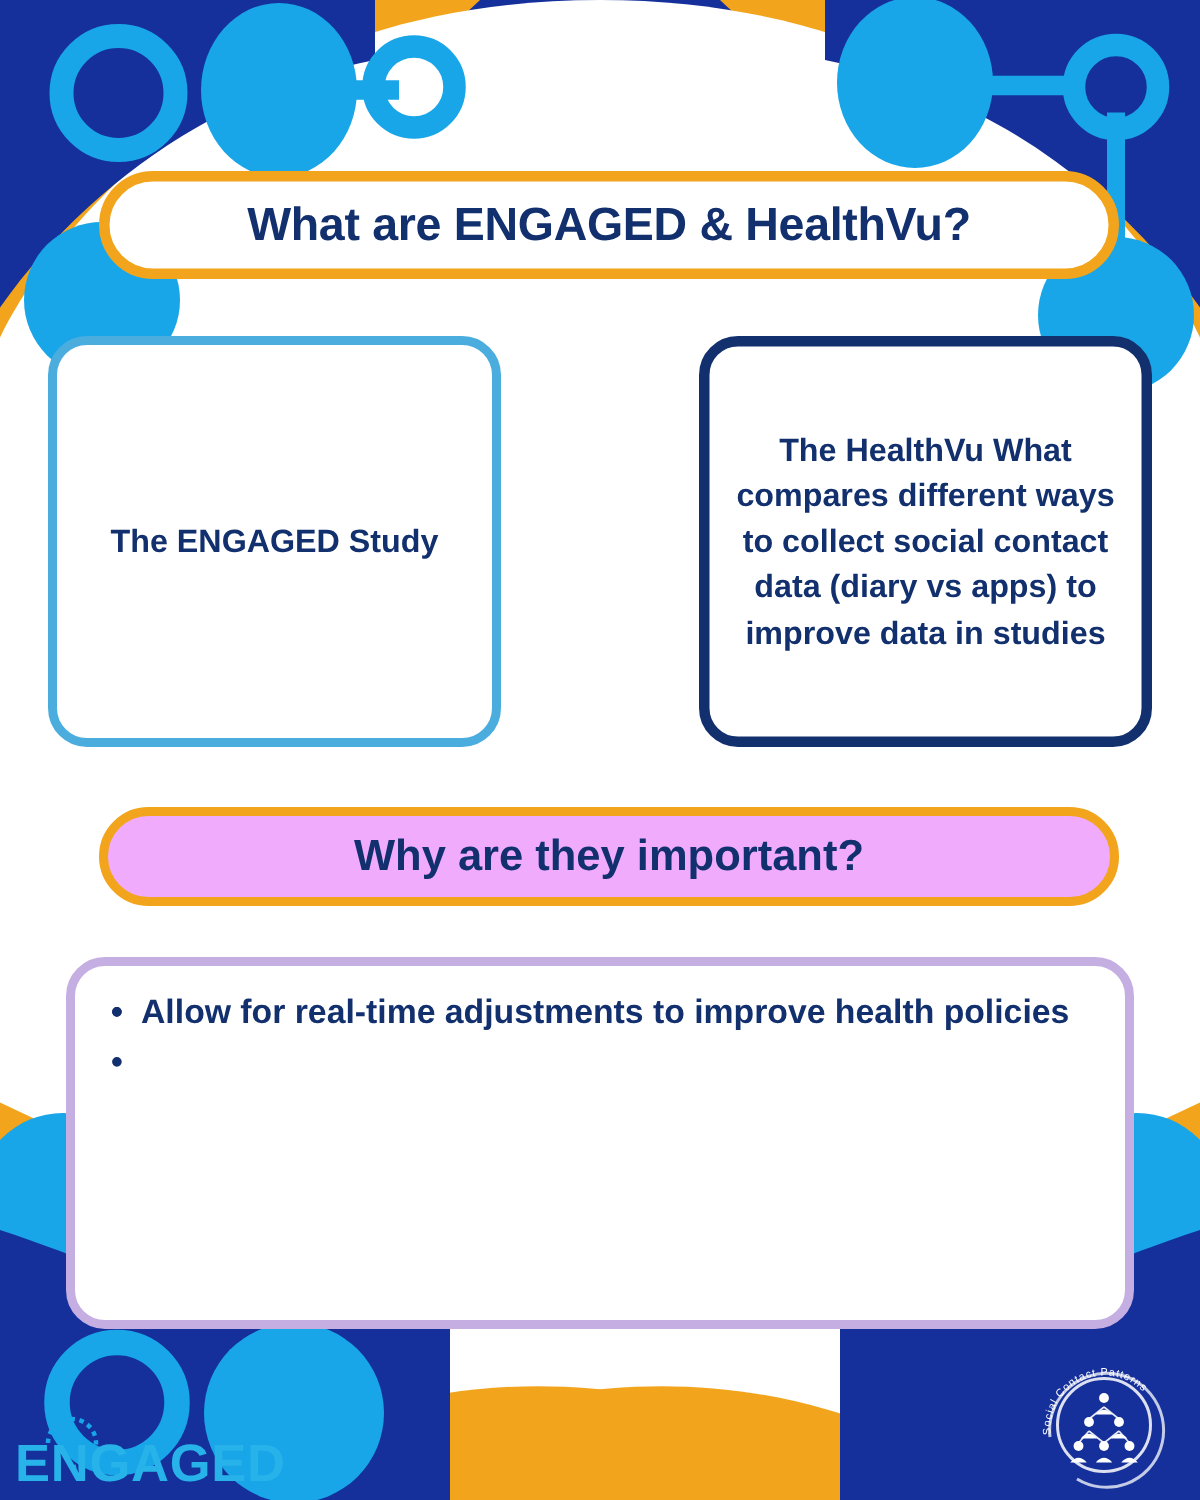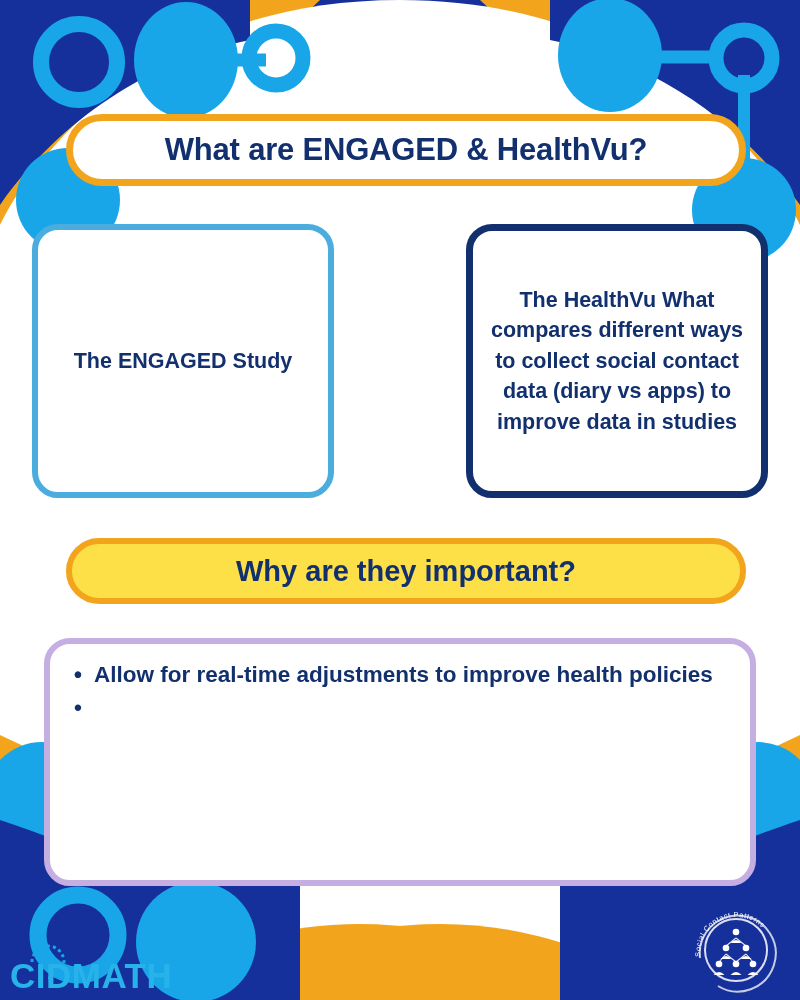--- a/index.html
+++ b/index.html
@@ -99,21 +99,21 @@
   }
 
   
   .why-pill {
     position: absolute;
     left: 66px;
     top: 538px;
     width: 680px;
     height: 66px;
     box-sizing: border-box;
-    background: #fde047;
+    background: #f0abfc;
     border: 6px solid #F2A51C;
     border-radius: 36px;
     display: flex;
     align-items: center;
     justify-content: center;
   }
   .why-pill .txt {
     color: #12306E;
     font-size: 29px;
     font-weight: bold;
@@ -276,21 +276,21 @@
         <li>
           <span class="dot">•</span>
         </li>
       </ul>
     </div>
 
     <div class="cidmath-logo">
       <svg width="190" height="100" viewBox="0 0 190 100">
         <path d="M 26,62 A 16,16 0 1 1 42,78" fill="none" stroke="#18A6E8" stroke-width="3" stroke-dasharray="3 3"></path>
       </svg>
-      <div class="cidmath-word">CIDMATH</div>
+      <div class="cidmath-word">ENGAGED</div>
     </div>
 
     <div class="scp-logo">
       <svg width="96" height="96" viewBox="0 0 96 96">
         <defs>
           <path id="scpArc" d="M 14,62 A 36,36 0 1 1 40,86" fill="none"></path>
         </defs>
         <circle cx="48" cy="48" r="31" fill="none" stroke="#FFFFFF" stroke-width="2" opacity="0.85"></circle>
         <path d="M 12,56 A 38,38 0 1 1 30,84" fill="none" stroke="#FFFFFF" stroke-width="2" opacity="0.75"></path>
         <text font-size="7.2" fill="#FFFFFF" font-family="Liberation Sans, sans-serif" letter-spacing="0.6">

